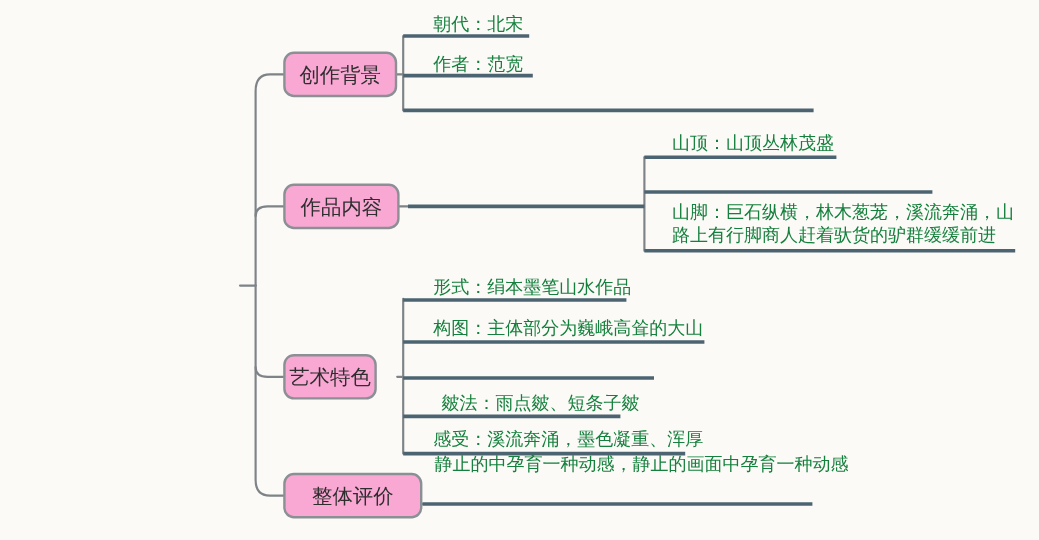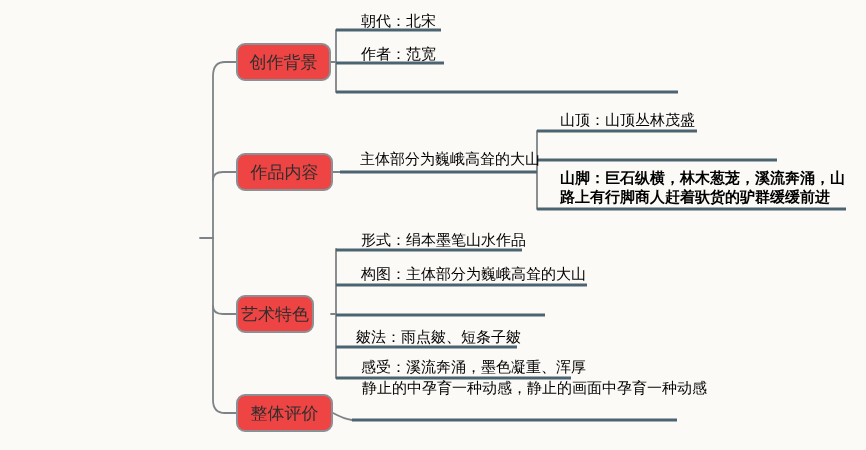--- a/index.html
+++ b/index.html
@@ -7,49 +7,49 @@
     position:relative;
     width:866px;height:450px;
     background:#fbfaf7;
     font-family:"Liberation Sans","DejaVu Sans",sans-serif;
     overflow:hidden;
   }
   .lines{position:absolute;left:0;top:0;width:866px;height:450px;}
   .node{
     position:absolute;
     box-sizing:border-box;
-    background:#ef4444;
+    background:#f9a8d4;
     display:flex;align-items:center;justify-content:center;
     color:#2e2e2e;
   }
   .root{
     left:4px;top:208px;width:196px;height:60px;
     border:4px solid #3d5365;
     border-radius:13px;
     font-size:21px;font-weight:bold;color:#313b46;
     letter-spacing:0.5px;
   }
   .branch{
     border:2px solid #8b9094;
     border-radius:9px;
     font-size:17px;
     height:38px;
   }
   .b1{left:236px;top:43px;width:95px;}
   .b2{left:236px;top:153px;width:97px;text-align:center;}
   .b3{left:236px;top:295px;width:78px;}
-  .b4{left:236px;top:394px;width:97px;}
+  .b4{left:236px;top:394px;width:116px;}
   .leaf{
     position:absolute;
     font-size:15px;
     line-height:19px;
-    color:#000000;
+    color:#15803d;
     white-space:nowrap;
   }
-  .leaf.wrap{white-space:normal;width:295px;font-weight:bold;}
+  .leaf.wrap{white-space:normal;width:295px;}
 </style>
 </head>
 <body>
 
 <div class="canvas">
 
   <svg class="lines" viewBox="0 0 866 450" xmlns="http://www.w3.org/2000/svg">
 
     <g fill="none" stroke="#7e8387" stroke-width="1.8" stroke-linecap="round">
       <path d="M200 238 H213"></path>
@@ -83,24 +83,23 @@
 
 
   <div class="node branch b1">创作背景</div>
   <div class="node branch b2">作品内容</div>
   <div class="node branch b3">艺术特色</div>
   <div class="node branch b4">整体评价</div>
 
   <div class="leaf" style="left:361px;top:11px">朝代：北宋</div>
   <div class="leaf" style="left:361px;top:44px">作者：范宽</div>
 
-  <div class="leaf" style="left:360px;top:149px">主体部分为巍峨高耸的大山</div>
   <div class="leaf" style="left:560px;top:110px">山顶：山顶丛林茂盛</div>
   <div class="leaf wrap" style="left:560px;top:168px">山脚：巨石纵横，林木葱茏，溪流奔涌，山路上有行脚商人赶着驮货的驴群缓缓前进</div>
 
   <div class="leaf" style="left:361px;top:230px">形式：绢本墨笔山水作品</div>
   <div class="leaf" style="left:361px;top:264px">构图：主体部分为巍峨高耸的大山</div>
-  <div class="leaf" style="left:356px;top:327px">皴法：雨点皴、短条子皴</div>
+  <div class="leaf" style="left:368px;top:327px">皴法：雨点皴、短条子皴</div>
   <div class="leaf" style="left:361px;top:357px">感受：溪流奔涌，墨色凝重、浑厚</div>
 
   <div class="leaf" style="left:362px;top:378px">静止的中孕育一种动感，静止的画面中孕育一种动感</div>
 
 </div>
 
 </body></html>

